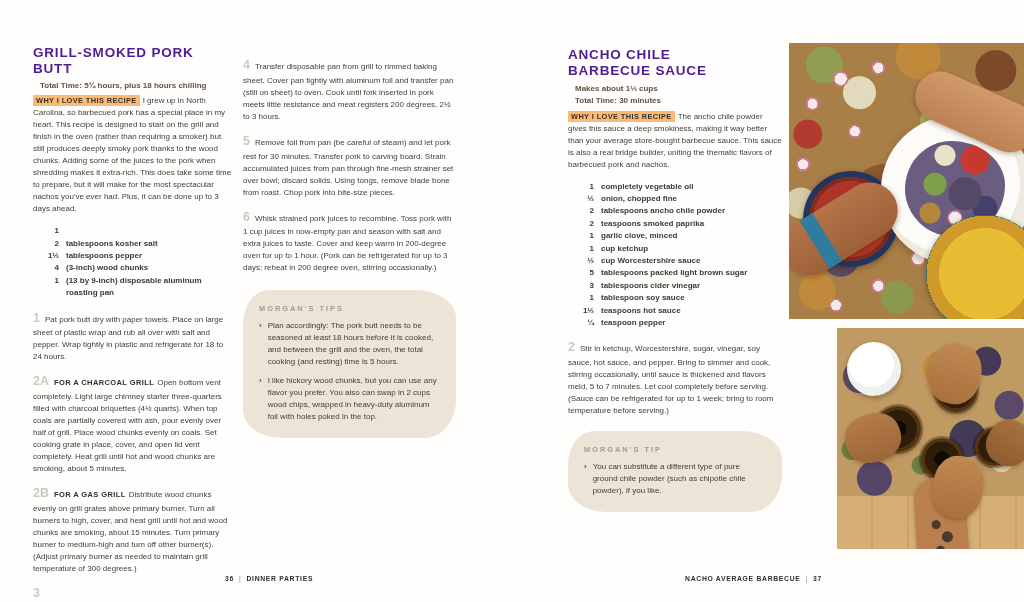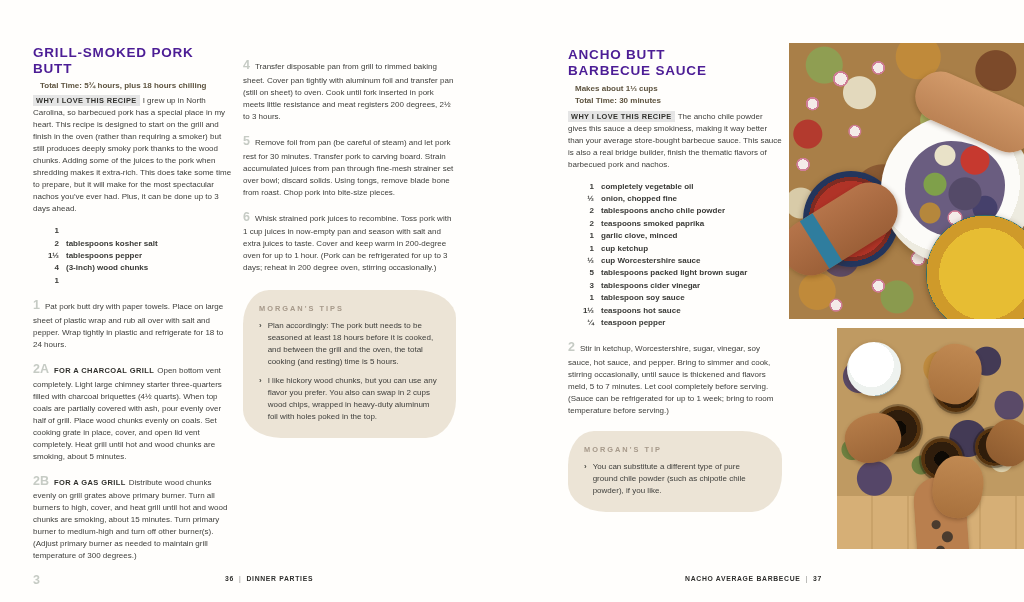--- a/index.html
+++ b/index.html
@@ -5,21 +5,21 @@
   html,body{margin:0;padding:0;background:#e8e8e8;}
   .page{position:relative;width:1024px;height:602px;background:#fffefc;overflow:hidden;
         font-family:"Liberation Sans",sans-serif;color:#3e3e3b;}
   .col{position:absolute;}
   .col1{left:33px;top:45px;width:201px;}
   .col2{left:243px;top:44px;width:213px;}
   .col3{left:568px;top:47px;width:214px;}
   .title{font-size:13.5px;font-weight:bold;color:#4c1d95;letter-spacing:0.8px;line-height:1.18;margin:0;}
   .meta{font-size:8px;font-weight:bold;color:#5e5440;line-height:1.55;margin-top:3px;margin-left:7px;}
   .why{font-size:8px;line-height:1.5;margin:3px 0 0 0;}
-  .why-label{background:#e5e5e5;font-weight:bold;font-size:7.4px;letter-spacing:0.4px;color:#33332f;padding:1px 3px;margin-right:3px;}
+  .why-label{background:#fdba74;font-weight:bold;font-size:7.4px;letter-spacing:0.4px;color:#33332f;padding:1px 3px;margin-right:3px;}
   .ing{margin-top:10px;font-weight:bold;color:#3a3a37;}
   .ing-row{display:grid;grid-template-columns:26px 1fr;gap:0 7px;font-size:8px;line-height:1.55;}
   .ing-qty{text-align:right;}
   .step{font-size:8px;line-height:1.5;margin:9px 0 0 0;}
   .step-num{font-size:12.5px;font-weight:bold;color:#c6cbc4;margin-right:5px;}
   .step-label{font-size:7.5px;font-weight:bold;color:#2f2f2b;letter-spacing:0.4px;margin-right:3px;text-align:center;}
   .tipbox{background:#ece4d6;border-radius:26px 40px 30px 38px / 34px 28px 38px 28px;
           padding:14px 16px 15px;margin-top:16px;}
   .tip-header{font-size:7.4px;font-weight:bold;letter-spacing:2px;color:#a6998a;}
   .tip-item{display:flex;gap:6px;font-size:8px;line-height:1.5;margin-top:7px;}
@@ -143,20 +143,21 @@
       <div class="ing-row">
           <span class="ing-qty">1½</span>
           <span>tablespoons pepper</span>
         </div>
       <div class="ing-row">
           <span class="ing-qty">4</span>
           <span>(3-inch) wood chunks</span>
         </div>
       <div class="ing-row">
           <span class="ing-qty">1</span>
+          <span>(13 by 9-inch) disposable aluminum roasting pan</span>
         </div>
     </div>
     <p class="step"><span class="step-num">1</span><span>Pat pork butt dry with paper towels. Place on large sheet of plastic wrap and rub all over with salt and pepper. Wrap tightly in plastic and refrigerate for 18 to 24 hours.</span></p>
     <p class="step"><span class="step-num">2A</span><span class="step-label">FOR A CHARCOAL GRILL</span><span>Open bottom vent completely. Light large chimney starter three-quarters filled with charcoal briquettes (4½ quarts). When top coals are partially covered with ash, pour evenly over half of grill. Place wood chunks evenly on coals. Set cooking grate in place, cover, and open lid vent completely. Heat grill until hot and wood chunks are smoking, about 5 minutes.</span></p>
     <p class="step"><span class="step-num">2B</span><span class="step-label">FOR A GAS GRILL</span><span>Distribute wood chunks evenly on grill grates above primary burner. Turn all burners to high, cover, and heat grill until hot and wood chunks are smoking, about 15 minutes. Turn primary burner to medium-high and turn off other burner(s). (Adjust primary burner as needed to maintain grill temperature of 300 degrees.)</span></p>
     <p class="step"><span class="step-num">3</span></p>
   </section>
 
   <section class="col col2">
     <p class="step" style="margin-top:12px"><span class="step-num">4</span><span>Transfer disposable pan from grill to rimmed baking sheet. Cover pan tightly with aluminum foil and transfer pan (still on sheet) to oven. Cook until fork inserted in pork meets little resistance and meat registers 200 degrees, 2½ to 3 hours.</span></p>
@@ -169,25 +170,25 @@
           <span>Plan accordingly: The pork butt needs to be seasoned at least 18 hours before it is cooked, and between the grill and the oven, the total cooking (and resting) time is 5 hours.</span>
         </div>
       <div class="tip-item">
           <span class="tip-marker">›</span>
           <span>I like hickory wood chunks, but you can use any flavor you prefer.  You also can swap in 2 cups wood chips, wrapped in heavy-duty aluminum foil with holes poked in the top.</span>
         </div>
     </div>
   </section>
 
   <section class="col col3">
-    <h1 class="title"><span>ANCHO BUTT</span><br><span>BARBECUE SAUCE</span></h1>
+    <h1 class="title"><span>ANCHO CHILE</span><br><span>BARBECUE SAUCE</span></h1>
     <div class="meta" style="margin-top:4px">Makes about 1⅓ cups</div>
     <div class="meta" style="margin-top:0">Total Time: 30 minutes</div>
     <p class="why">
-      <span class="why-label">WHY I LOVE THIS RECIPE</span><span>The ancho chile powder gives this sauce a deep smokiness, making it way better than your average store-bought barbecue sauce. This sauce is also a real bridge builder, finish the thematic flavors of barbecued pork and nachos.</span>
+      <span class="why-label">WHY I LOVE THIS RECIPE</span><span>The ancho chile powder gives this sauce a deep smokiness, making it way better than your average store-bought barbecue sauce. This sauce is also a real bridge builder, uniting the thematic flavors of barbecued pork and nachos.</span>
     </p>
     <div class="ing">
       <div class="ing-row">
           <span class="ing-qty">1</span>
           <span>completely vegetable oil</span>
         </div>
       <div class="ing-row">
           <span class="ing-qty">½</span>
           <span>onion, chopped fine</span>
         </div>

